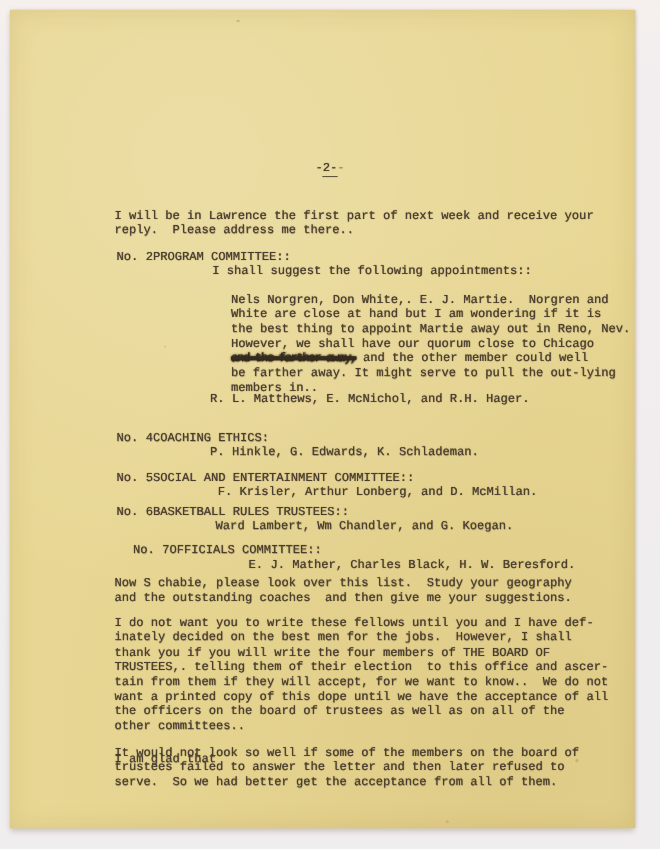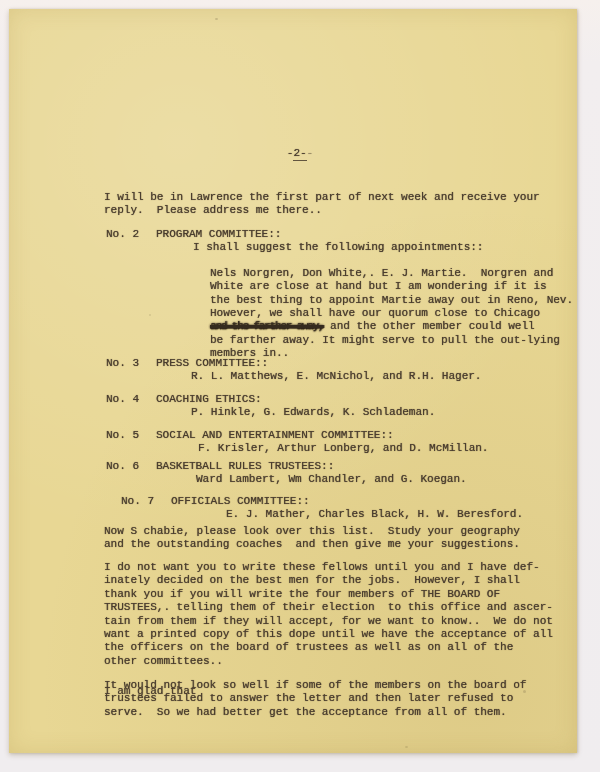--- a/index.html
+++ b/index.html
@@ -42,21 +42,21 @@
   .abs { position: absolute; }
   .page-number {
     top: 138px;
     left: 256px;
     width: 70px;
     text-align: center;
   }
   .pn-underlined { border-bottom: 1.5px solid rgba(74,61,46,0.85); padding-bottom: 0.5px; }
   .pn-trail { opacity: 0.5; }
   .committee { left: 97px; }
-  .c-no { display: inline-block; width: 50px; }
+  .c-no { display: inline-block; width: 33px; }
   .c2-suggestion { margin-left: 87px; }
   .c2-body { margin-left: 104px; margin-top: 12px; }
   .struck {
     display: inline-block;
     color: #352b1f;
     letter-spacing: -1.2px;
     text-decoration: line-through;
     text-decoration-thickness: 2.5px;
     text-shadow: 0 0 2px rgba(45,35,22,0.95), 1px 0 1px rgba(45,35,22,0.8), 0 1px 1px rgba(45,35,22,0.55);
   }
@@ -94,21 +94,20 @@
 White are close at hand but I am wondering if it is
 the best thing to appoint Martie away out in Reno, Nev.
 However, we shall have our quorum close to Chicago</div>
       <div><span class="struck">and-the-farther-away,</span><span class="lines"> and the other member could well</span></div>
       <div class="lines">be farther away. It might serve to pull the out-lying
 members in..</div>
     </div>
   </div>
 
   <div class="abs txt committee" style="top:348px;">
-    <div><span class="c-no">No. 3</span><span class="c-title">PRESS COMMITTEE::</span></div>
     <div style="margin-left:85px;">R. L. Matthews, E. McNichol, and R.H. Hager.</div>
   </div>
 
   <div class="abs txt committee" style="top:384px;">
     <div><span class="c-no">No. 4</span><span class="c-title">COACHING ETHICS:</span></div>
     <div style="margin-left:85px;">P. Hinkle, G. Edwards, K. Schlademan.</div>
   </div>
 
   <div class="abs txt committee" style="top:420px;">
     <div><span class="c-no">No. 5</span><span class="c-title">SOCIAL AND ENTERTAINMENT COMMITTEE::</span></div>

